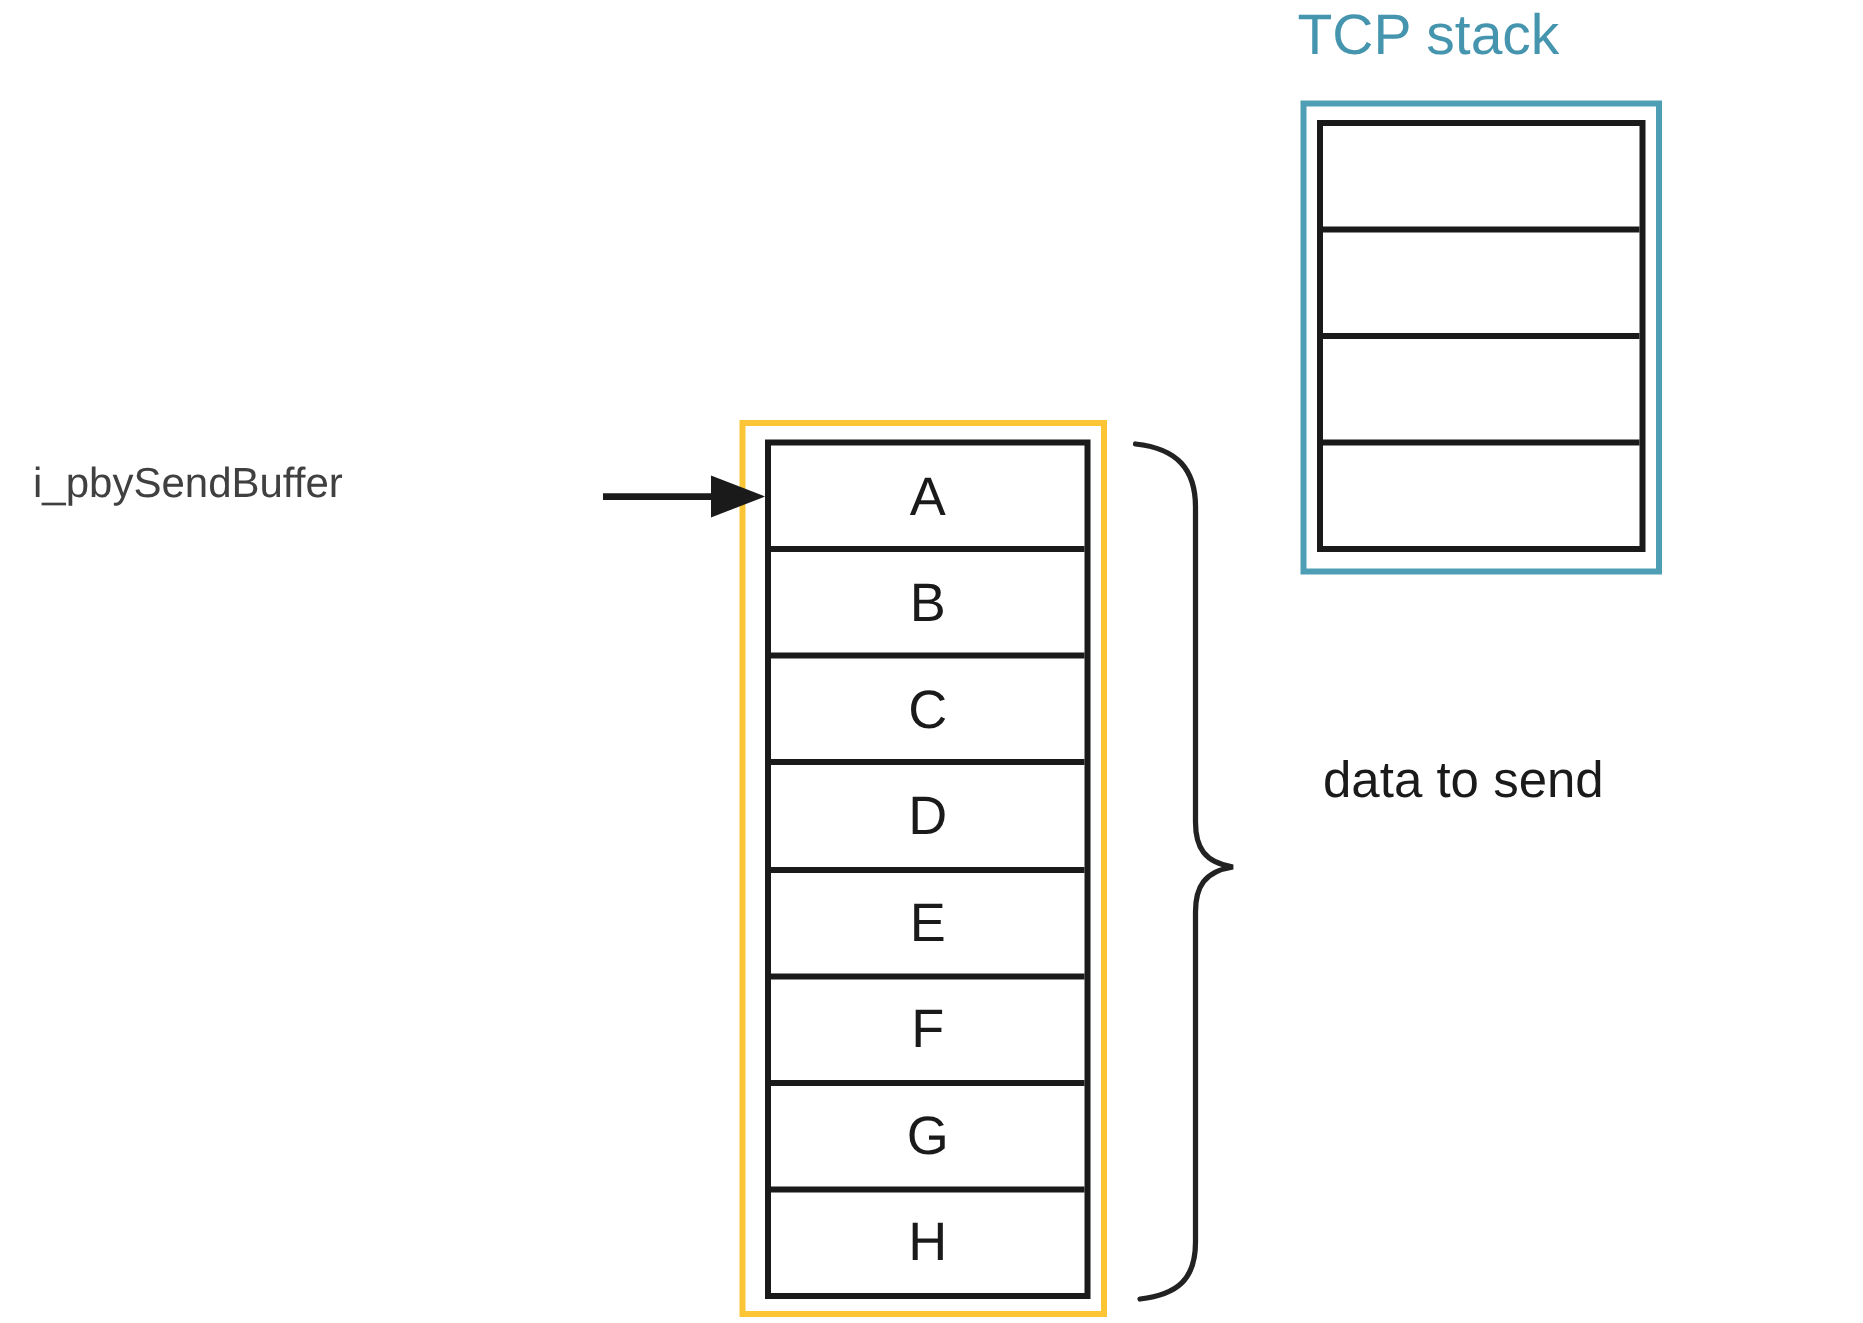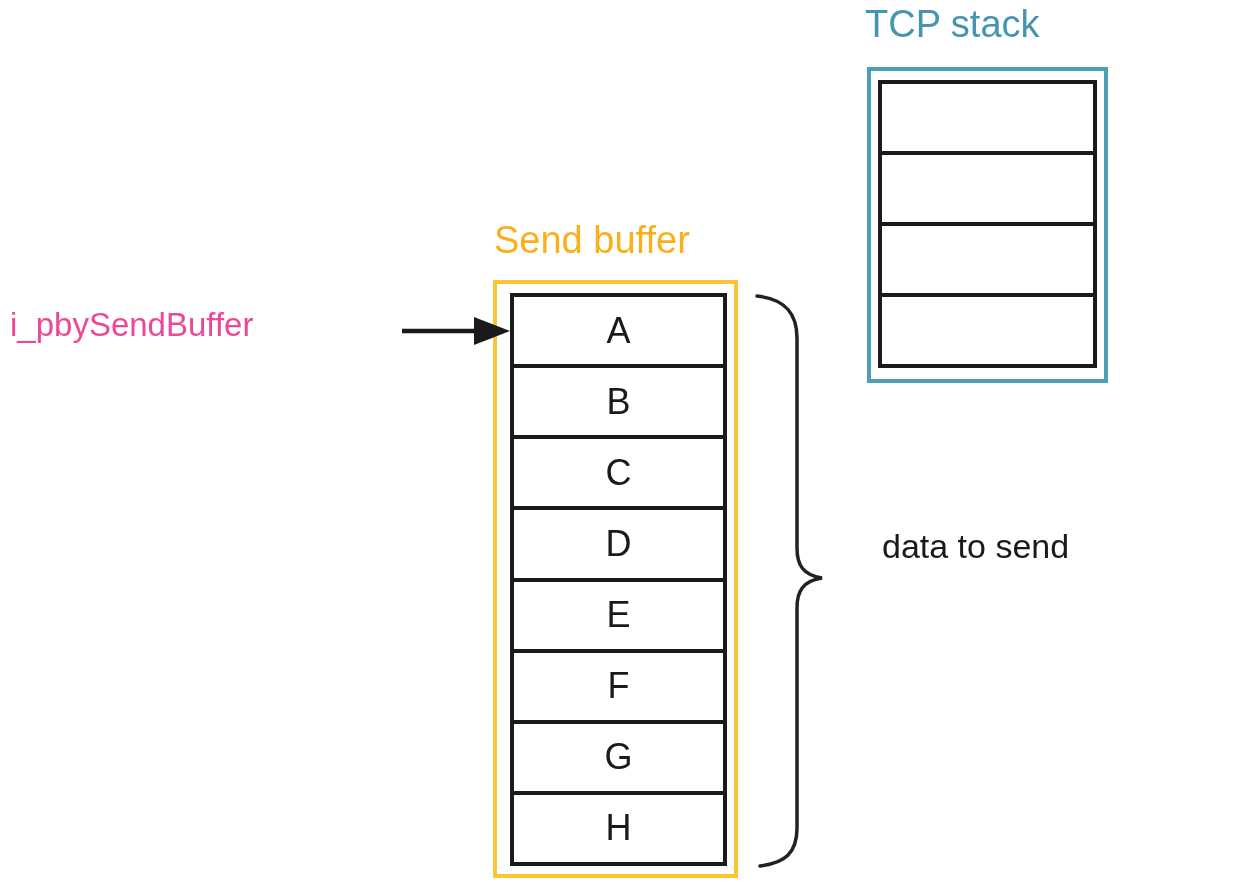--- a/index.html
+++ b/index.html
@@ -15,28 +15,28 @@
   .box-title{
     position:absolute;
     font-size:38px;
     line-height:1.1;
     white-space:nowrap;
   }
   .title-tcp{ left:855px; top:4px;  color:#4695AE; }
   .title-send{ left:484px; top:220px; color:#F9B01B; }
   .pointer-label{
     position:absolute;
-    left:0px; top:306px;
-    font-size:33px;
-    color:#ec4899;
+    left:12px; top:306px;
+    font-size:28px;
+    color:#404040;
     white-space:nowrap;
   }
   .annotation{
     position:absolute;
-    left:872px; top:522px;
+    left:872px; top:496px;
     font-size:34px;
     line-height:1.45;
     color:#1a1a1a;
     white-space:nowrap;
   }
   
   .tcp-box{
     position:absolute;
     left:857px; top:67px;
     width:241px; height:316px;
@@ -87,21 +87,20 @@
 
   <div class="tcp-box">
     <div class="tcp-inner">
       <div class="tcp-row"></div>
       <div class="tcp-row"></div>
       <div class="tcp-row"></div>
       <div class="tcp-row"></div>
     </div>
   </div>
 
-  <div class="box-title title-send">Send buffer</div>
 
   <div class="send-box">
     <div class="send-inner">
       <div class="cell">A</div>
       <div class="cell">B</div>
       <div class="cell">C</div>
       <div class="cell">D</div>
       <div class="cell">E</div>
       <div class="cell">F</div>
       <div class="cell">G</div>

